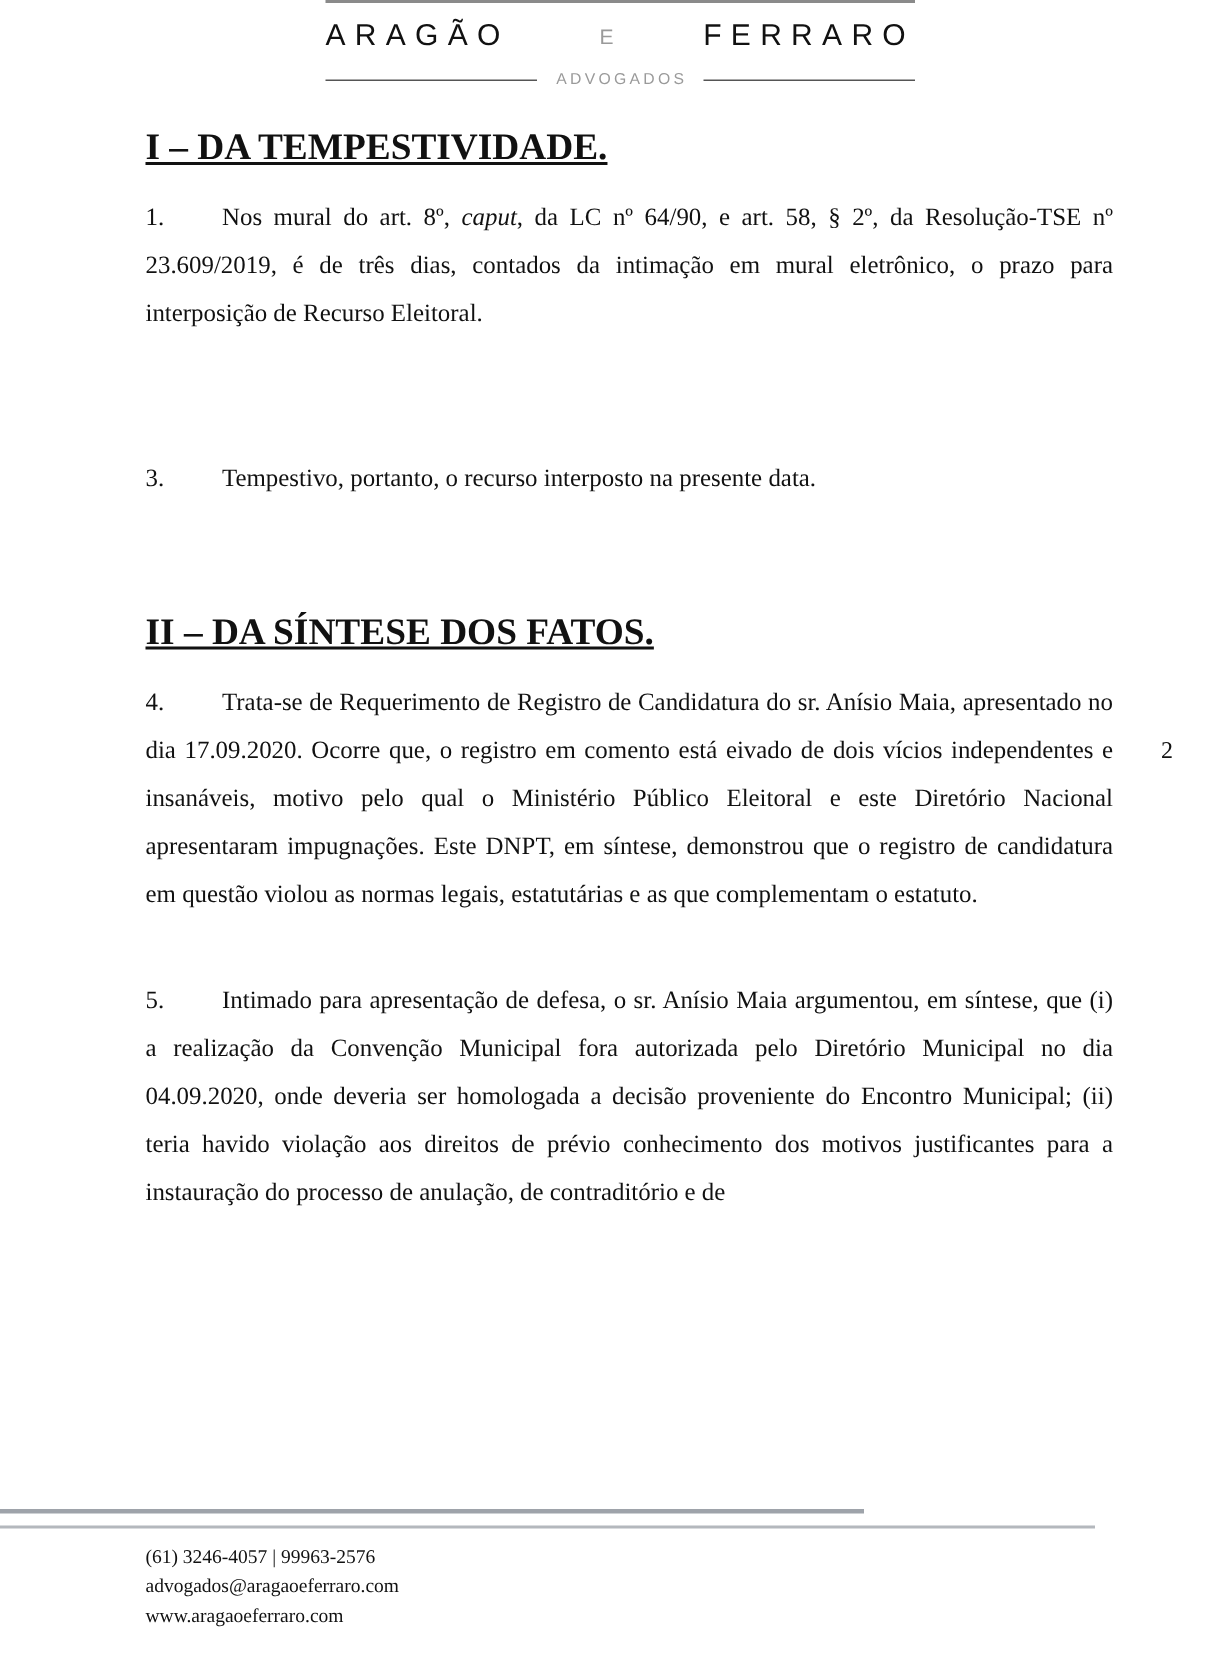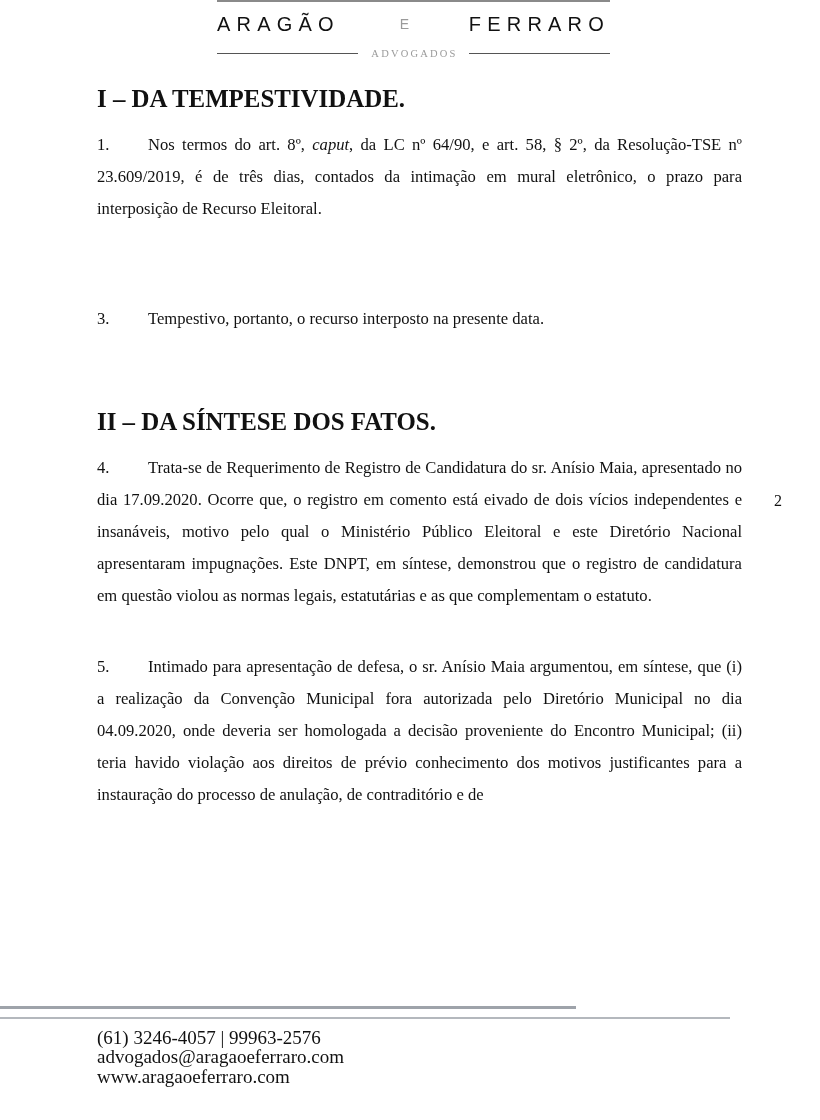--- a/index.html
+++ b/index.html
@@ -16,43 +16,43 @@
     display: flex; align-items: center; justify-content: space-between;
   }
   .logo .w { color: #111; font-weight: 400; }
   .logo .conn { color: #9a9a9a; font-size: 14px; letter-spacing: 0; margin: 0 4px; }
   .sub {
     position: absolute; left: 217px; top: 45px; width: 393px; height: 16px;
     display: flex; align-items: center;
   }
   .sub .rule { flex: 1; height: 1px; background: #555; }
   .sub .txt {
-    font-family: Liberation Serif, serif;
+    font-family: Liberation Sans, sans-serif;
     font-size: 10.5px; letter-spacing: 2.2px; color: #9a9a9a; padding: 0 11px 0 13px;
   }
 
   
   .content { position: absolute; left: 97px; top: 84px; width: 645px; font-size: 16.6px; }
-  .heading { font-weight: 700; margin: 0; line-height: 30px; height: 30px; }
+  .heading { font-weight: 700; margin: 0; line-height: 30px; height: 30px; text-decoration: underline; }
   .p { margin: 0; line-height: 32px; text-align: justify; }
   .p .num { display: inline-block; width: 51px; }
   .gap-h { height: 15px; }
   .gap-p { height: 39px; }
   .gap-big { height: 72px; }
   em { font-style: italic; }
 
   .page-num {
     position: absolute; left: 774px; top: 492px; font-size: 16px; line-height: 18px;
     font-family: "Liberation Serif", serif;
   }
 
   
   .f-rule1 { position: absolute; left: 0; top: 1006px; width: 576px; height: 3px; background: #9ea3aa; }
   .f-rule2 { position: absolute; left: 0; top: 1017px; width: 730px; height: 1.5px; background: #b4b8bd; }
-  .footer { position: absolute; left: 97px; top: 1028px; font-size: 19px; line-height: 19.3px; color: #111; }
+  .footer { position: absolute; left: 97px; top: 1028px; font-size: 13px; line-height: 19.3px; color: #111; }
   .footer div { white-space: nowrap; }
 </style>
 </head>
 <body>
 
 <div class="top-rule"></div>
 <div class="logo">
   <span class="w">ARAGÃO</span>
   <span class="conn">E</span>
   <span class="w">FERRARO</span>
@@ -61,21 +61,21 @@
   <span class="rule"></span>
   <span class="txt">ADVOGADOS</span>
   <span class="rule"></span>
 </div>
 
 <div class="page-num">2</div>
 
 <div class="content">
   <h2 class="heading">I – DA TEMPESTIVIDADE.</h2>
   <div class="gap-h"></div>
-  <p class="p"><span class="num">1.</span><span>Nos termos do art. 8º, </span><em>caput</em><span>, da LC nº 64/90, e art. 58, § 2º, da Resolução-TSE nº 23.609/2019, é de três dias, contados da intimação em mural eletrônico, o prazo para interposição de Recurso Eleitoral.</span></p>
+  <p class="p"><span class="num">1.</span><span>Nos mural do art. 8º, </span><em>caput</em><span>, da LC nº 64/90, e art. 58, § 2º, da Resolução-TSE nº 23.609/2019, é de três dias, contados da intimação em mural eletrônico, o prazo para interposição de Recurso Eleitoral.</span></p>
   <div class="gap-p"></div>
   <div class="gap-p"></div>
   <p class="p"><span class="num">3.</span><span>Tempestivo, portanto, o recurso interposto na presente data.</span></p>
   <div class="gap-big"></div>
   <h2 class="heading">II – DA SÍNTESE DOS FATOS.</h2>
   <div class="gap-h"></div>
   <p class="p"><span class="num">4.</span><span>Trata-se de Requerimento de Registro de Candidatura do sr. Anísio Maia, apresentado no dia 17.09.2020. Ocorre que, o registro em comento está eivado de dois vícios independentes e insanáveis, motivo pelo qual o Ministério Público Eleitoral e este Diretório Nacional apresentaram impugnações. Este DNPT, em síntese, demonstrou que o registro de candidatura em questão violou as normas legais, estatutárias e as que complementam o estatuto.</span></p>
   <div class="gap-p"></div>
   <p class="p"><span class="num">5.</span><span>Intimado para apresentação de defesa, o sr. Anísio Maia argumentou, em síntese, que (i) a realização da Convenção Municipal fora autorizada pelo Diretório Municipal no dia 04.09.2020, onde deveria ser homologada a decisão proveniente do Encontro Municipal; (ii) teria havido violação aos direitos de prévio conhecimento dos motivos justificantes para a instauração do processo de anulação, de contraditório e de</span></p>
 </div>

